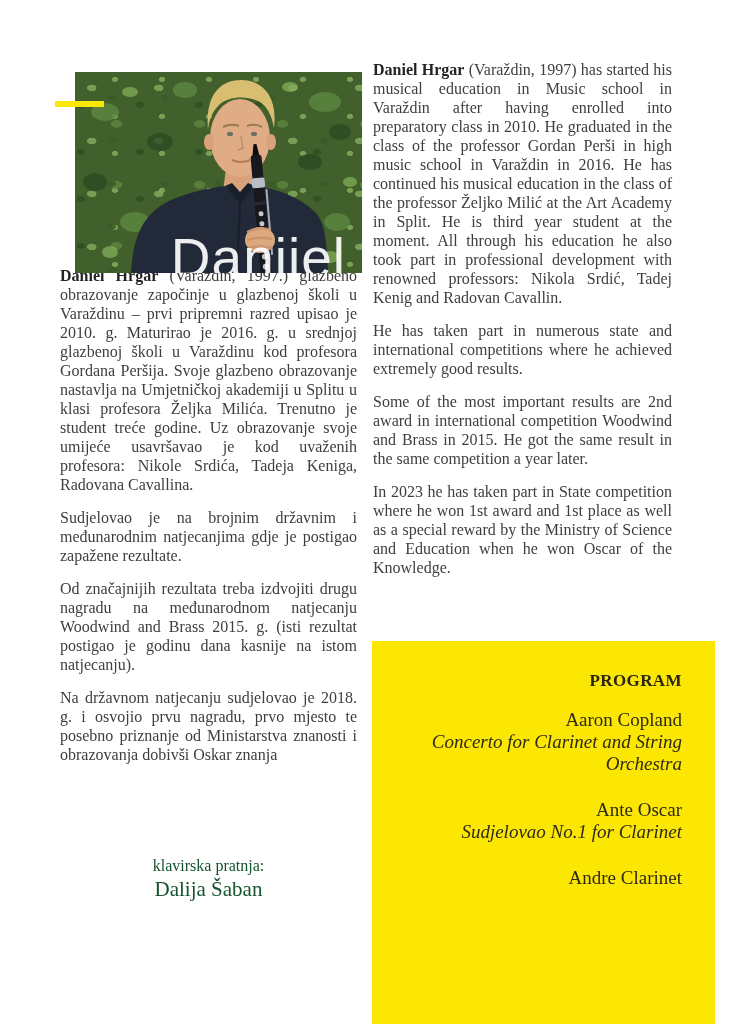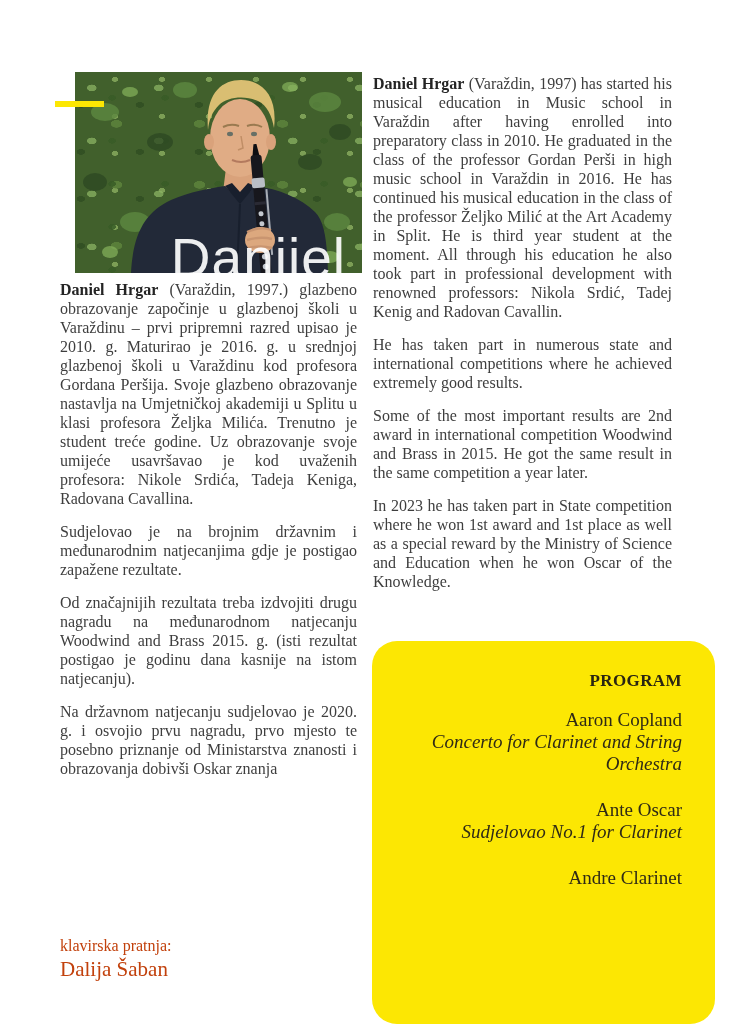--- a/index.html
+++ b/index.html
@@ -23,34 +23,34 @@
     background-size:67px 53px,53px 43px,83px 61px,47px 37px,59px 47px;
   }
   .portrait svg{position:absolute;left:0;top:0;width:287px;height:201px;display:block;}
   .overlay-name{
     position:absolute;right:16px;bottom:-13px;z-index:3;
     font-family:"Liberation Sans","DejaVu Sans",sans-serif;font-weight:300;
     font-size:55px;line-height:1;letter-spacing:1px;color:rgba(255,255,255,.92);
   }
   
   .col{position:absolute;text-align:justify;font-size:16px;line-height:19px;color:#3e3e3e;}
-  .col p{margin:14px 0 14px 0;}
+  .col p{margin:0 0 14px 0;}
   .lead-bold{font-weight:bold;color:#242424;}
   .col-left{left:60px;top:266px;width:297px;}
   .col-right{left:373px;top:60px;width:299px;}
   
   .program-box{
     position:absolute;left:372px;top:641px;width:343px;height:383px;background:#fce703;
-    box-sizing:border-box;padding:30px 33px 0 20px;text-align:right;color:#2f2a16;border-radius:25px;
+    box-sizing:border-box;padding:30px 33px 0 20px;text-align:right;color:#2f2a16;
   }
   .program-title{font-size:17px;font-weight:bold;letter-spacing:.4px;margin:0 0 18px 0;color:#2a2512;}
   .program-item{margin:0 0 24px 0;font-size:19px;line-height:22px;}
   .piece{font-style:italic;}
   
-  .accompanist{position:absolute;left:60px;top:936px;width:297px;text-align:left;color:#c2410c;}
+  .accompanist{position:absolute;left:60px;top:856px;width:297px;text-align:center;color:#14532d;}
   .acc-label{font-size:16px;line-height:20px;}
   .acc-name{font-size:21px;line-height:26px;}
 </style>
 </head>
 <body>
 
 <div class="page">
 
   <div class="accent-dash"></div>
 
@@ -113,21 +113,21 @@
       <ellipse cx="185" cy="168" rx="15" ry="13" fill="#dca87e"></ellipse>
       <path d="M172,160 q14,-6 24,-2 M172,168 q14,-4 25,-1 M173,176 q13,-3 24,0" stroke="#c99570" stroke-width="2.4" fill="none"></path>
     </svg>
     <div class="overlay-name">Danijel</div>
   </figure>
 
   <section class="col col-left">
     <p><span class="lead-bold">Daniel Hrgar</span><span> (Varaždin, 1997.) glazbeno obrazovanje započinje u glazbenoj školi u Varaždinu – prvi pripremni razred upisao je 2010. g. Maturirao je 2016. g. u srednjoj glazbenoj školi u Varaždinu kod profesora Gordana Peršija. Svoje glazbeno obrazovanje nastavlja na Umjetničkoj akademiji u Splitu u klasi profesora Željka Milića. Trenutno je student treće godine. Uz obrazovanje svoje umijeće usavršavao je kod uvaženih profesora: Nikole Srdića, Tadeja Keniga, Radovana Cavallina.</span></p>
     <p>Sudjelovao je na brojnim državnim i međunarodnim natjecanjima gdje je postigao zapažene rezultate.</p>
     <p>Od značajnijih rezultata treba izdvojiti drugu nagradu na međunarodnom natjecanju Woodwind and Brass 2015. g. (isti rezultat postigao je godinu dana kasnije na istom natjecanju).</p>
-    <p>Na državnom natjecanju sudjelovao je 2020. g. i osvojio prvu nagradu, prvo mjesto te posebno priznanje od Ministarstva znanosti i obrazovanja dobivši Oskar znanja</p>
+    <p>Na državnom natjecanju sudjelovao je 2018. g. i osvojio prvu nagradu, prvo mjesto te posebno priznanje od Ministarstva znanosti i obrazovanja dobivši Oskar znanja</p>
   </section>
 
   <section class="col col-right">
     <p><span class="lead-bold">Daniel Hrgar</span><span> (Varaždin, 1997) has started his musical education in Music school in Varaždin after having enrolled into preparatory class in 2010. He graduated in the class of the professor Gordan Perši in high music school in Varaždin in 2016. He has continued his musical education in the class of the professor Željko Milić at the Art Academy in Split. He is third year student at the moment. All through his education he also took part in professional development with renowned professors: Nikola Srdić, Tadej Kenig and Radovan Cavallin.</span></p>
     <p>He has taken part in numerous state and international competitions where he achieved extremely good results.</p>
     <p>Some of the most important results are 2nd award in international competition Woodwind and Brass in 2015. He got the same result in the same competition a year later.</p>
     <p>In 2023 he has taken part in State competition where he won 1st award and 1st place as well as a special reward by the Ministry of Science and Education when he won Oscar of the Knowledge.</p>
   </section>
 
   <aside class="program-box">

